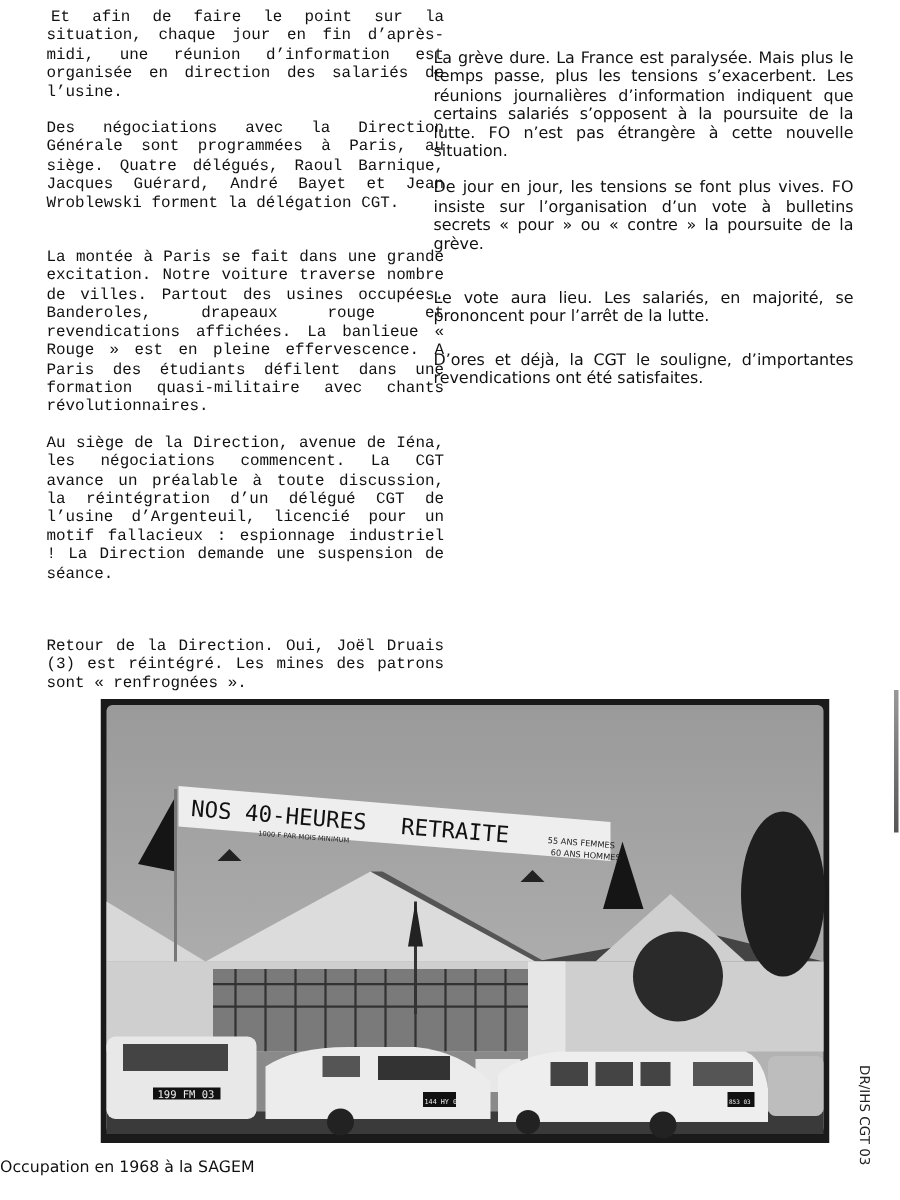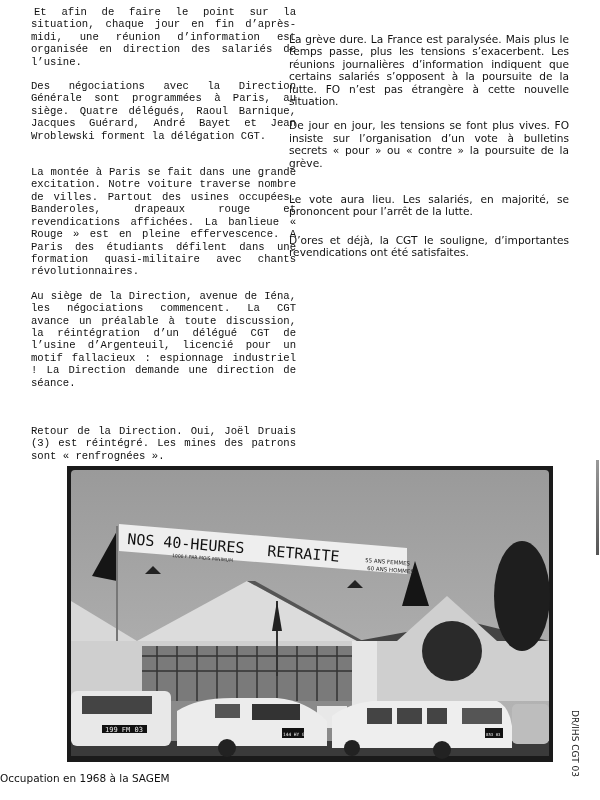--- a/index.html
+++ b/index.html
@@ -21,21 +21,21 @@
 </head>
 <body>
 
 <div class="col col-left">
   <p class="para left-p1">Et afin de faire le point sur la situation, chaque jour en fin d’après-midi, une réunion d’information est organisée en direction des salariés de l’usine.</p>
   <div class="gap-s"></div>
   <p class="para">Des négociations avec la Direction Générale sont programmées à Paris, au siège. Quatre délégués, Raoul Barnique, Jacques Guérard, André Bayet et Jean Wroblewski forment la délégation CGT.</p>
   <div class="gap-m"></div>
   <p class="para">La montée à Paris se fait dans une grande excitation. Notre voiture traverse nombre de villes. Partout des usines occupées. Banderoles, drapeaux rouge et revendications affichées. La banlieue « Rouge » est en pleine effervescence. A Paris des étudiants défilent dans une formation quasi-militaire avec chants révolutionnaires.</p>
   <div class="gap-s"></div>
-  <p class="para">Au siège de la Direction, avenue de Iéna, les négociations commencent. La CGT avance un préalable à toute discussion, la réintégration d’un délégué CGT de l’usine d’Argenteuil, licencié pour un motif fallacieux : espionnage industriel ! La Direction demande une direction de séance.</p>
+  <p class="para">Au siège de la Direction, avenue de Iéna, les négociations commencent. La CGT avance un préalable à toute discussion, la réintégration d’un délégué CGT de l’usine d’Argenteuil, licencié pour un motif fallacieux : espionnage industriel ! La Direction demande une suspension de séance.</p>
   <div class="gap-l"></div>
   <p class="para">Retour de la Direction. Oui, Joël Druais (3) est réintégré. Les mines des patrons sont « renfrognées ».</p>
 </div>
 
 <div class="col col-right">
   <p class="para">La grève dure. La France est paralysée. Mais plus le temps passe, plus les tensions s’exacerbent. Les réunions journalières d’information indiquent que certains salariés s’opposent à la poursuite de la lutte. FO n’est pas étrangère à cette nouvelle situation.</p>
   <div class="gap-s"></div>
   <p class="para">De jour en jour, les tensions se font plus vives. FO insiste sur l’organisation d’un vote à bulletins secrets « pour » ou « contre » la poursuite de la grève.</p>
   <div class="gap-m"></div>
   <p class="para">Le vote aura lieu. Les salariés, en majorité, se prononcent pour l’arrêt de la lutte.</p>

